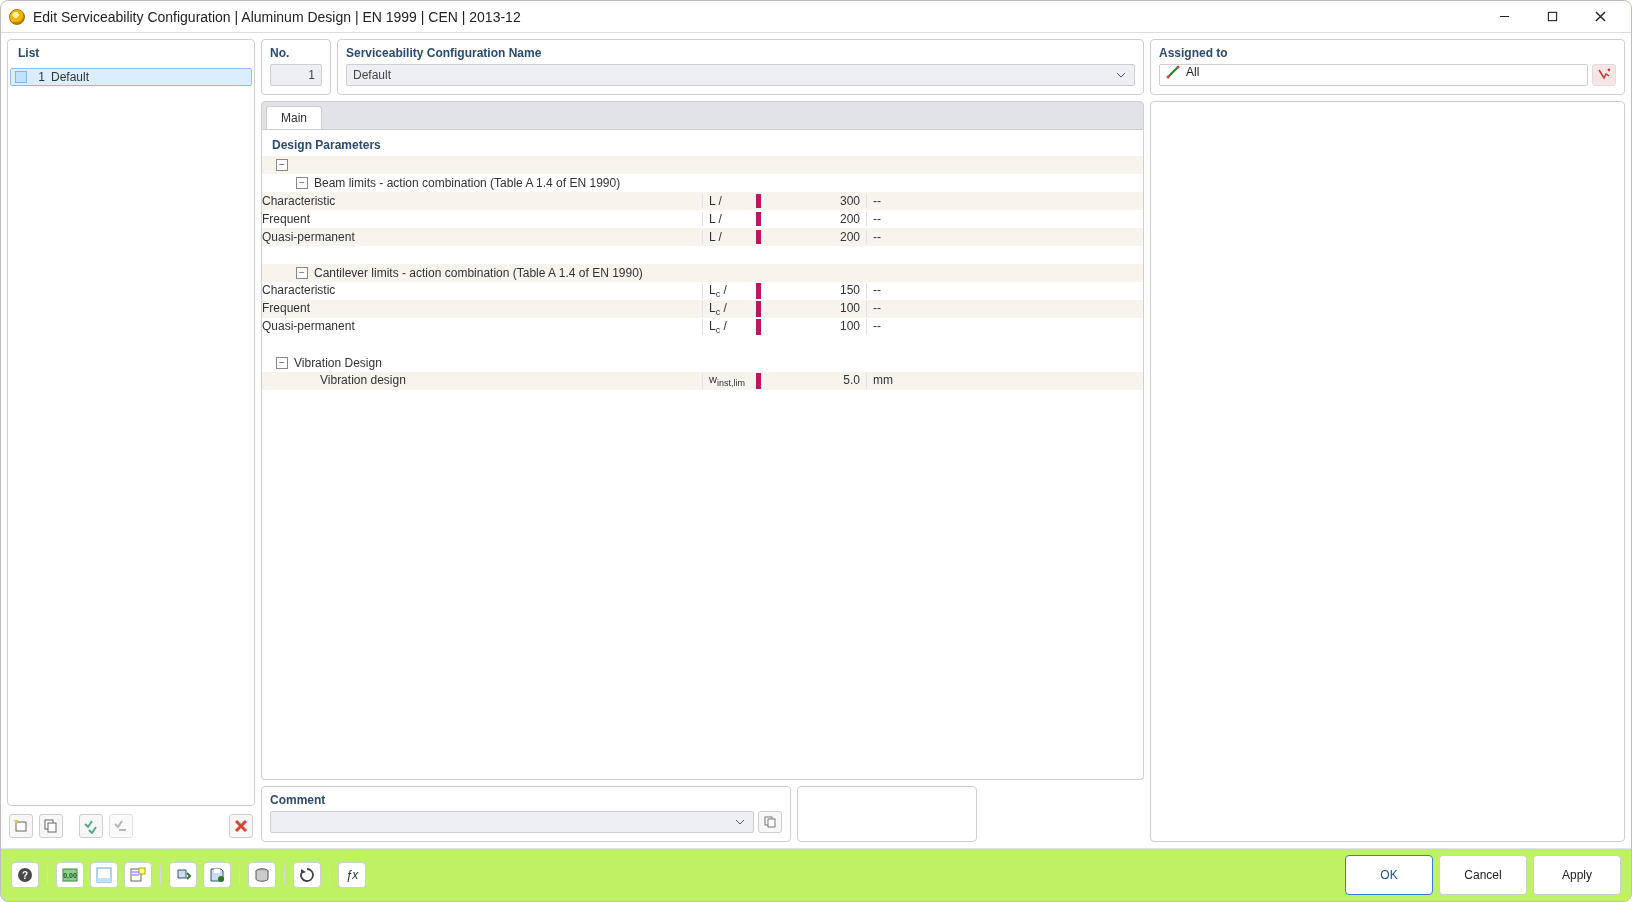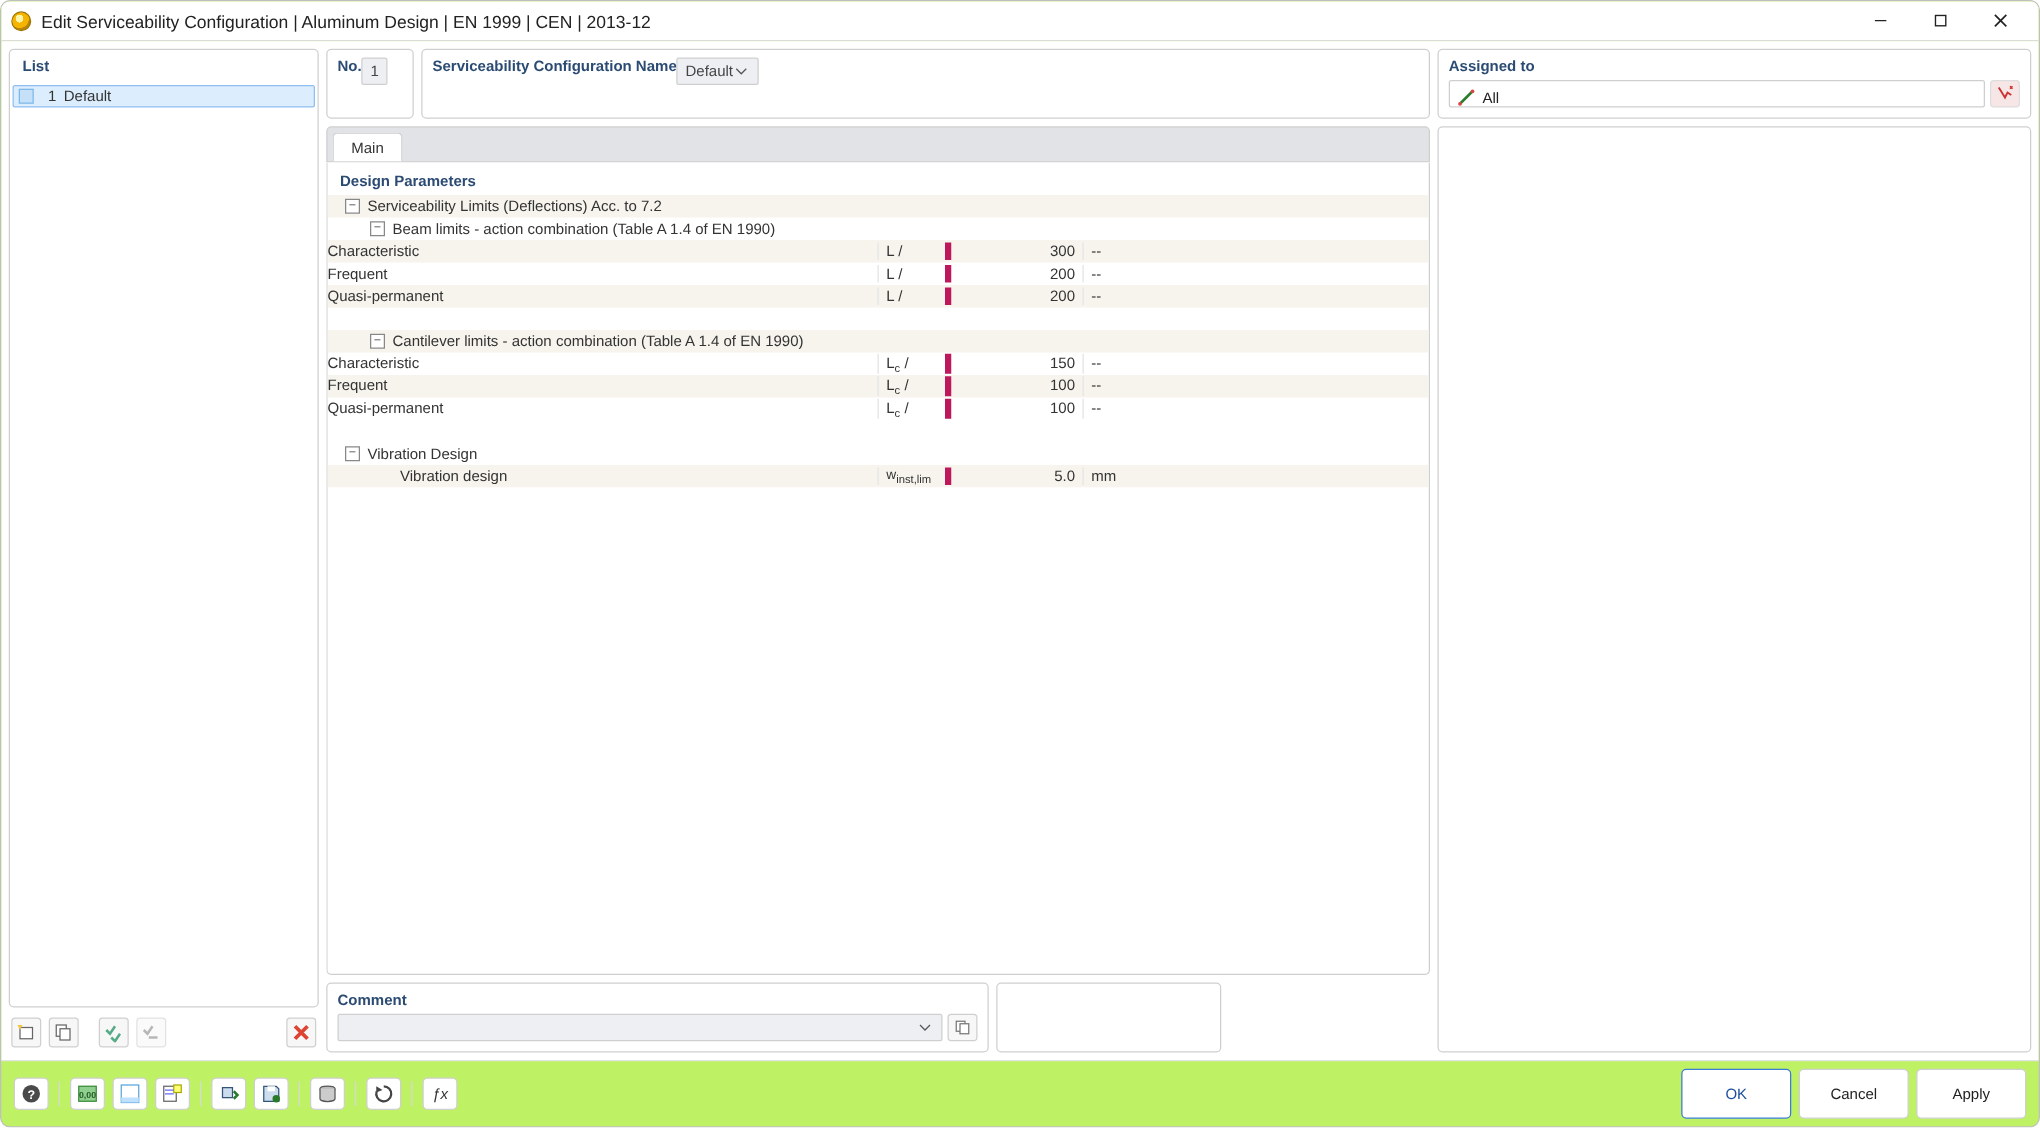--- a/index.html
+++ b/index.html
@@ -25,32 +25,32 @@
   .list-row .row-num { width:12px; text-align:right; color:#333;}
   .list-row .row-label { color:#333;}
   .left-toolbar { display:flex; align-items:center; gap:6px; padding:4px 2px;}
   .icon-btn { width:24px; height:24px; border:1px solid #cfcfcf; border-radius:3px; background:#f7f7f7; display:flex; align-items:center; justify-content:center;}
   .icon-btn svg { width:16px; height:16px;}
   .spacer { flex:1;}
   .delete-btn svg { stroke:none;}
   
   .main-pane { flex:1; display:flex; flex-direction:column; gap:6px; min-width:0;}
   .top-fields { display:flex; gap:6px;}
-  .field-box { border:1px solid #cfcfcf; border-radius:4px; background:#fff; display:flex; flex-direction:row; padding:6px 8px 8px 8px;}
+  .field-box { border:1px solid #cfcfcf; border-radius:4px; background:#fff; display:flex; flex-direction:column; padding:6px 8px 8px 8px;}
   .field-box .lbl { font-size:12px; font-weight:bold; color:#2b4b73; margin-bottom:4px;}
   .no-box { width:70px;}
   .no-box .val { height:22px; border:1px solid #cfcfcf; background:#edeff3; display:flex; align-items:center; justify-content:flex-end; padding:0 6px; color:#444; border-radius:2px;}
   .name-box { flex:1;}
   .combo { height:22px; border:1px solid #cfcfcf; background:#edeff3; display:flex; align-items:center; padding:0 6px; border-radius:2px; color:#444; position:relative;}
   .combo .txt { flex:1;}
   .combo .chev { width:14px; display:flex; justify-content:center;}
   .combo .chev svg{width:10px;height:10px;stroke:#555;fill:none;}
   .assign-box { width:475px; display:flex; flex-direction:column;}
   .assign-row { display:flex; gap:4px;}
-  .assign-field { flex:1; height:22px; border:1px solid #cfcfcf; background:#fff; display:flex; align-items:flex-end; padding:0 6px; gap:6px; border-radius:2px;}
+  .assign-field { flex:1; height:22px; border:1px solid #cfcfcf; background:#fff; display:flex; align-items:flex-start; padding:0 6px; gap:6px; border-radius:2px;}
   .assign-field .ico { width:14px; height:14px;}
   .assign-btn { width:24px; height:22px; border:1px solid #ddd; background:#f6e6e6; border-radius:3px; display:flex; align-items:center; justify-content:center;}
   .assign-btn svg{width:14px;height:14px;}
   
   .main-content { flex:1; display:flex; gap:6px; min-height:0;}
   .main-left { flex:1; display:flex; flex-direction:column; min-width:0;}
   .tabstrip { background:#e1e3e6; border:1px solid #cfcfcf; border-radius:4px 4px 0 0; padding:4px 4px 0 4px; display:flex;}
   .tab { background:#fff; border:1px solid #cfcfcf; border-bottom:none; border-radius:4px 4px 0 0; padding:4px 14px; font-size:12px; color:#333;}
   .dp-panel { border:1px solid #cfcfcf; border-top:none; border-radius:0 0 4px 4px; background:#fff; flex:1; display:flex; flex-direction:column; overflow:hidden;}
   .dp-title { font-weight:bold; color:#2b4b73; padding:8px 10px 4px 10px;}
@@ -206,26 +206,20 @@
         <div class="main-left">
           <div class="tabstrip">
             <div class="tab">Main</div>
           </div>
           <div class="dp-panel">
             <div class="dp-title">Design Parameters</div>
             <div class="tree">
 
               <div class="node alt ind0">
                 <div class="toggle">−</div>
-                <div class="cols">
-                    <div class="c-name">Serviceability Limits (Deflections) Acc. to 7.2</div>
-                    <div></div>
-                    <div></div>
-                    <div></div>
-                  </div>
               </div>
 
               <div class="node ind1">
                 <div class="toggle">−</div>
                 <div class="cols">
                     <div class="c-name">Beam limits - action combination (Table A 1.4 of EN 1990)</div>
                     <div></div>
                     <div></div>
                     <div></div>
                   </div>

